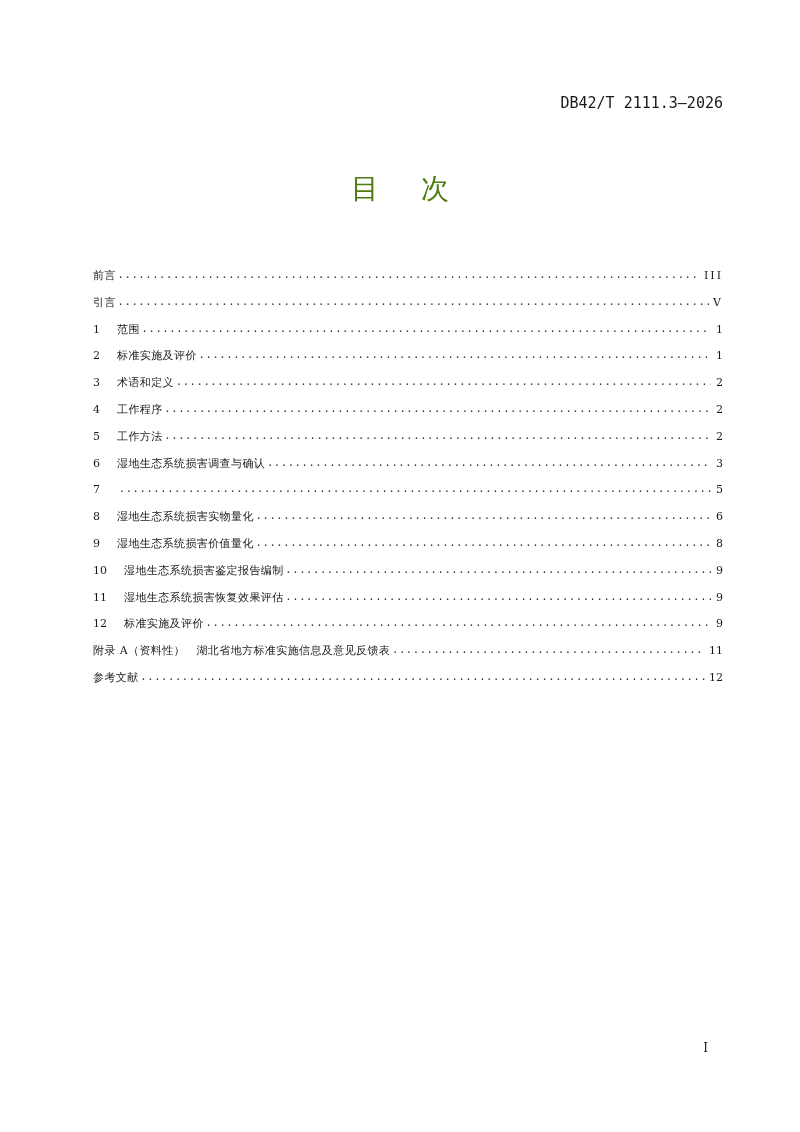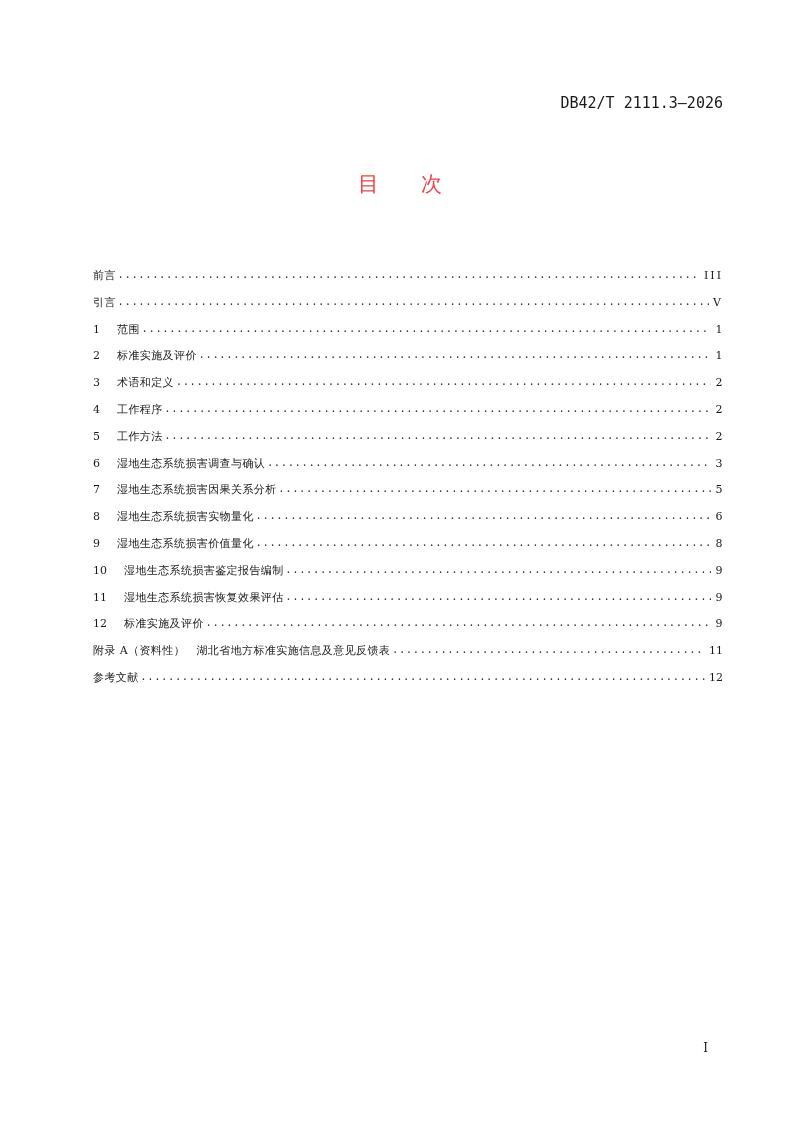--- a/index.html
+++ b/index.html
@@ -24,22 +24,22 @@
       letter-spacing: 0px;
       color: #1a1a1a;
     }
     .page-title {
       position: absolute;
       top: 170px;
       left: 0;
       width: 800px;
       text-align: center;
       font-family: "DejaVu Sans", "Liberation Sans", sans-serif;
-      font-size: 21px;
-      color: #ef4444;
+      font-size: 28px;
+      color: #4d7c0f;
     }
     .page-title span.gap {
       display: inline-block;
       width: 42px;
     }
     .toc {
       position: absolute;
       top: 240px;
       left: 93px;
       width: 630px;
@@ -70,21 +70,21 @@
       letter-spacing: 3.1px;
       font-size: 12px;
       position: relative;
       top: -1px;
     }
     .toc-leader::before {
       content: "..............................................................................................................................................................................................................................";
     }
     .toc-page {
       flex: 0 0 auto;
-      text-align: center;
+      text-align: right;
       min-width: 8px;
       margin-top: 23px;
     }
     .toc-page.roman {
       letter-spacing: 2px;
     }
     .footer-page {
       position: absolute;
       top: 1041px;
       right: 92px;
@@ -152,21 +152,20 @@
 
   <div class="toc-row">
     <span class="toc-num w1">6</span>
     <span class="toc-label">湿地生态系统损害调查与确认</span>
     <span class="toc-leader"></span>
     <span class="toc-page">3</span>
   </div>
 
   <div class="toc-row">
     <span class="toc-num w1">7</span>
-    <span class="toc-label">湿地生态系统损害因果关系分析</span>
     <span class="toc-leader"></span>
     <span class="toc-page">5</span>
   </div>
 
   <div class="toc-row">
     <span class="toc-num w1">8</span>
     <span class="toc-label">湿地生态系统损害实物量化</span>
     <span class="toc-leader"></span>
     <span class="toc-page">6</span>
   </div>

